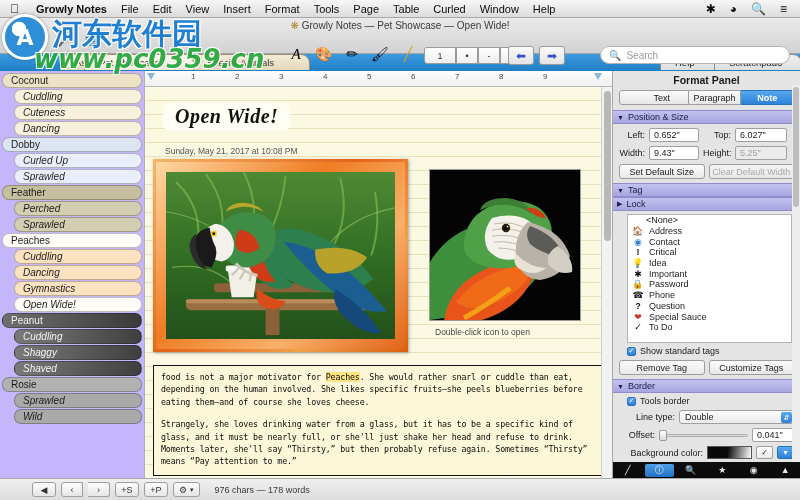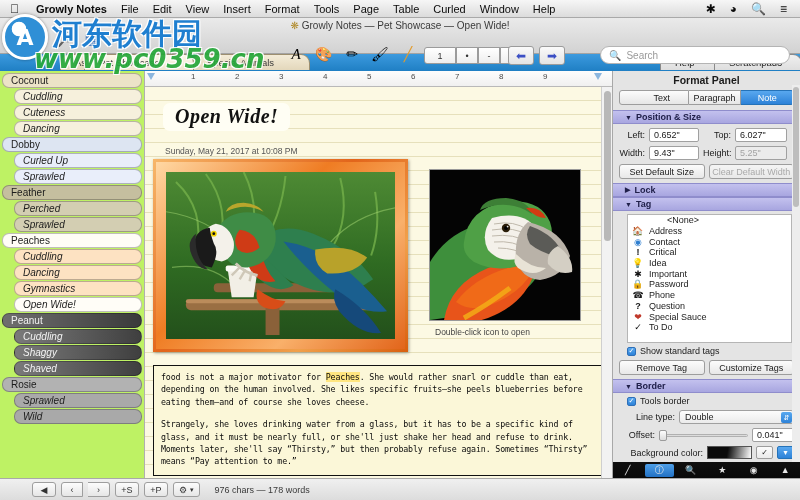--- a/index.html
+++ b/index.html
@@ -63,21 +63,21 @@
     background:linear-gradient(#f4ecd8,#e3d7bb);
     border:1px solid #9d8f70; border-bottom:none;
     border-radius:9px 9px 0 0; font-size:9.5px; color:#3b3b3b;
     display:flex; align-items:center; padding:0 14px;
   }
   .tab.r { background:linear-gradient(#f0f0f0,#dedede); border-color:#8a8a8a; color:#222; }
   
   .body-area { position:absolute; top:71px; left:0; right:0; bottom:22px; display:flex; }
   
   .sidebar {
-    width:145px; background:#bef264; overflow:hidden; position:relative;
+    width:145px; background:#c4b5fd; overflow:hidden; position:relative;
     border-right:1px solid #b0b0b0; padding-top:1px;
   }
   .grp, .sub {
     height:15px; margin:1px 2px 0 2px; border-radius:7px;
     display:flex; align-items:center; font-size:10px; color:#1c1c1c;
     border:1px solid rgba(0,0,0,.25); padding-left:8px; white-space:nowrap;
   }
   .sub { margin-left:14px; padding-left:8px;font-style:italic; }
   
   .docwrap { flex:1; position:relative; background:#fbf8e4; overflow:hidden; }
@@ -148,24 +148,24 @@
   }
   .fp-title { text-align:center; font-size:10.5px; font-weight:bold; padding:3px 16px 4px; }
   .segctl { display:flex; margin:0 6px 5px 6px; height:15px; }
   .segctl div {
     flex:1; border:1px solid #9d9d9d; border-left:none;
     background:linear-gradient(#fcfcfc,#e6e6e6);
     display:flex;align-items:center;justify-content:center;font-size:9px;
   }
   .segctl div:first-child { border-left:1px solid #9d9d9d; border-radius:3px 0 0 3px;padding-left:16px; }
   .segctl div:last-child { border-radius:0 3px 3px 0; }
-  .segctl div.on { background:linear-gradient(#59a8ef,#2d82d8); color:#fff; border-color:#2472b8; }
+  .segctl div.on { background:linear-gradient(#59a8ef,#2d82d8); color:#fff; border-color:#2472b8;font-weight:bold; }
   .disc {
     background:linear-gradient(#c3c1ee,#a8a6e0); border-top:1px solid #8f8dcc;
-    border-bottom:1px solid #8f8dcc; padding:1px 12px; font-weight:bold;
+    border-bottom:1px solid #8f8dcc; padding:1px 4px; font-weight:normal;
     font-size:9px; color:#20204a; display:flex; align-items:center; gap:4px;text-align:center;
   }
   .tri { font-size:7px; }
   .fieldrow { display:flex; align-items:center; gap:4px; margin:4px 6px; }
   .lbl { text-align:right; font-size:9px; }
   .field {
     border:1px solid #a0a0a0; background:#fff; height:14px; border-radius:2px;
     display:flex; align-items:center; padding-left:4px; font-size:9px;
   }
   .field.dis { background:#ebebeb; color:#a3a3a3; }
@@ -174,21 +174,21 @@
     background:linear-gradient(#fcfcfc,#e8e8e8); height:15px;
     display:flex;align-items:center;justify-content:center;font-size:9px;
   }
   .btn.dis { color:#a9a9a9; background:linear-gradient(#f4f4f4,#e9e9e9); }
   .taglist {
     margin:3px 8px 0 14px; background:#fff; border:1px solid #b5b5b5;
     height:129px; overflow:hidden;
   }
   .tagrow { height:10.7px; display:flex; align-items:center; font-size:9px; padding-left:4px; gap:5px; }
   .tagrow .tico { width:12px; text-align:center; font-size:9px; }
-  .tagrow.none { padding-left:39px; }
+  .tagrow.none { padding-left:18px; }
   .chkrow { display:flex; align-items:center; gap:4px; margin:3px 0 3px 14px; font-size:9px; }
   .chk {
     width:9px;height:9px;border-radius:2px;border:1px solid #2d6fb8;
     background:linear-gradient(#59a8ef,#2d82d8); color:#fff; font-size:7px;
     display:flex;align-items:center;justify-content:center;
   }
   .popup {
     border:1px solid #a0a0a0; border-radius:3px; height:14px;
     background:linear-gradient(#fcfcfc,#ebebeb);
     display:flex;align-items:center;padding-left:5px;font-size:9px;position:relative;
@@ -515,27 +515,27 @@
       <span class="field" style="width:50px">9.43"</span>
       <span class="lbl" style="width:28px">Height:</span>
       <span class="field dis" style="width:52px">5.25"</span>
     </div>
     <div class="fieldrow">
       <span class="btn" style="flex:1">Set Default Size</span>
       <span class="btn dis" style="flex:1">Clear Default Width</span>
     </div>
 
     <div class="disc">
+      <span class="tri">▼</span>
+      <span>Tag</span>
+    </div>
+
+    <div class="disc">
       <span class="tri">▶</span>
       <span>Lock</span>
-    </div>
-
-    <div class="disc">
-      <span class="tri">▼</span>
-      <span>Tag</span>
     </div>
     <div class="taglist">
       <div class="tagrow none">&lt;None&gt;</div>
       <div class="tagrow">
         <span class="tico" style="color:#2fa84f">🏠</span>
         <span>Address</span>
         </div>
       <div class="tagrow">
         <span class="tico" style="color:#2f7fd0">◉</span>
         <span>Contact</span>

